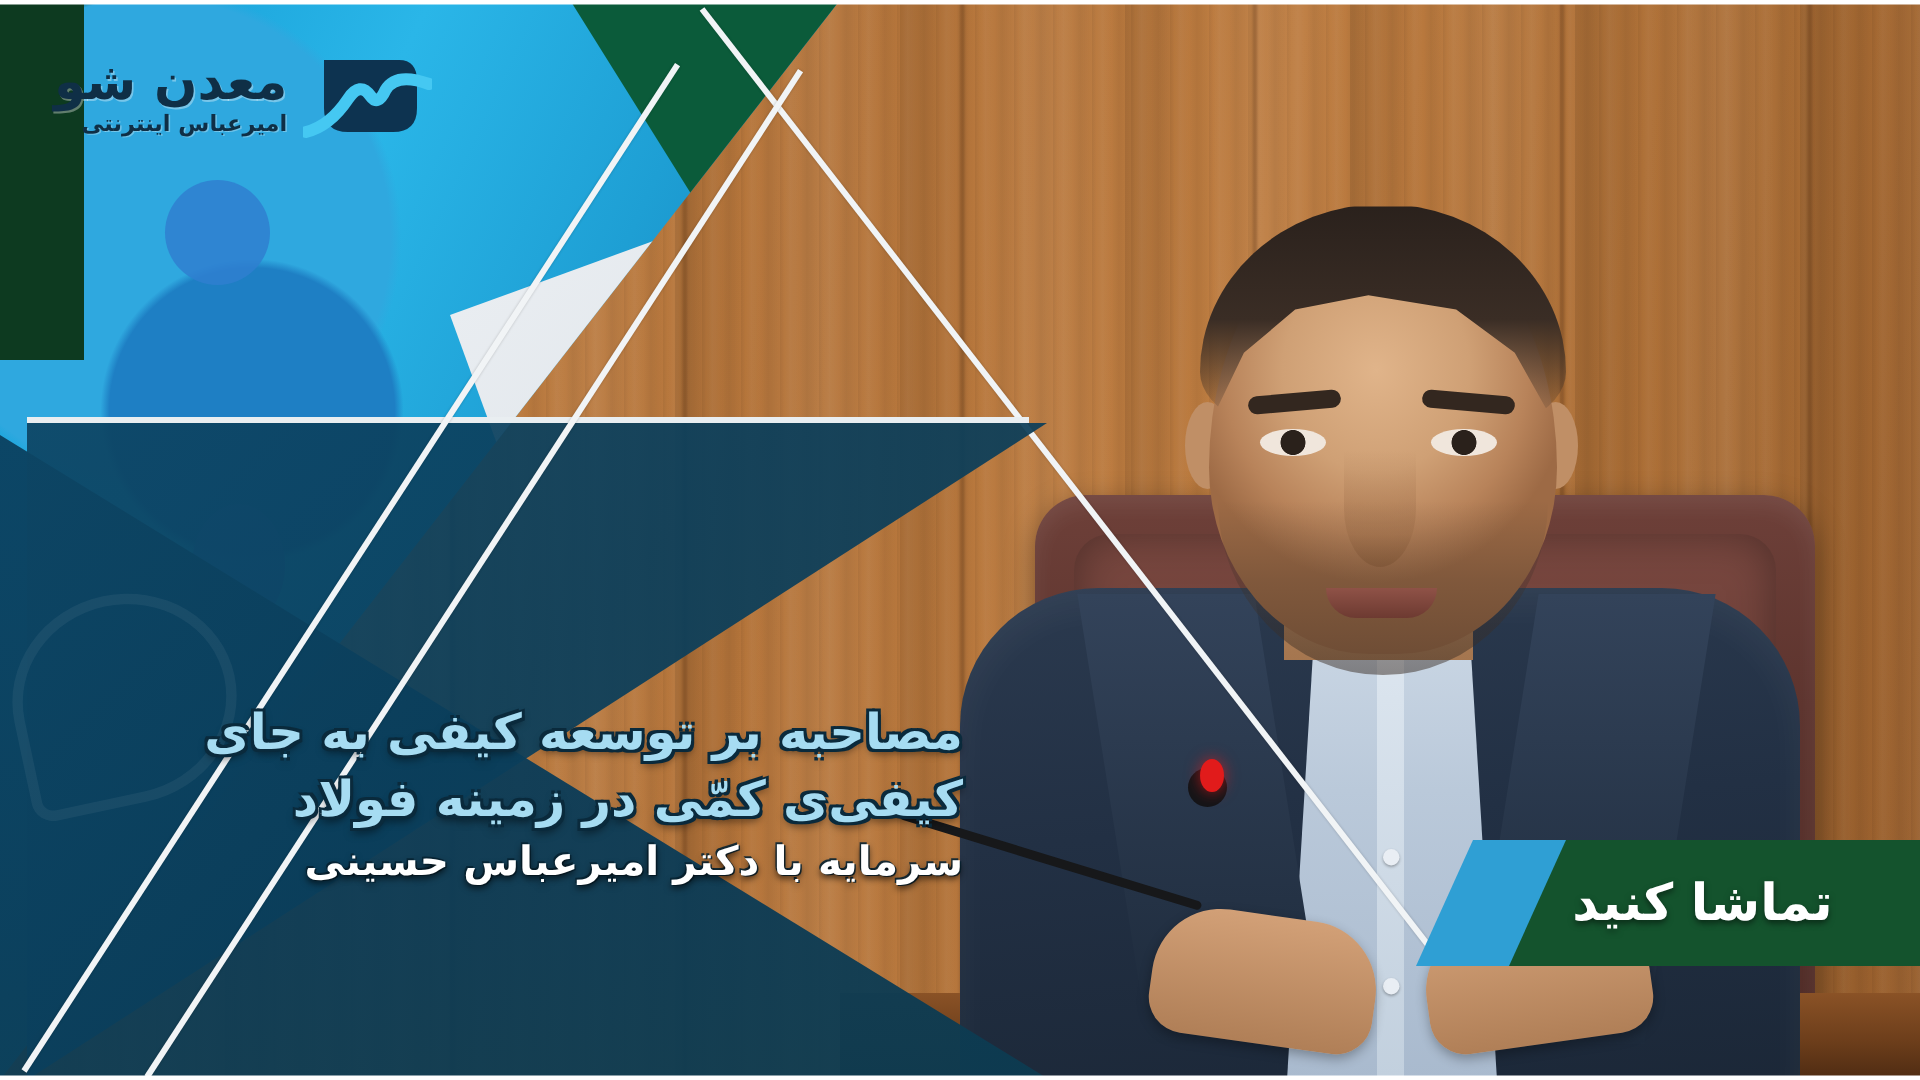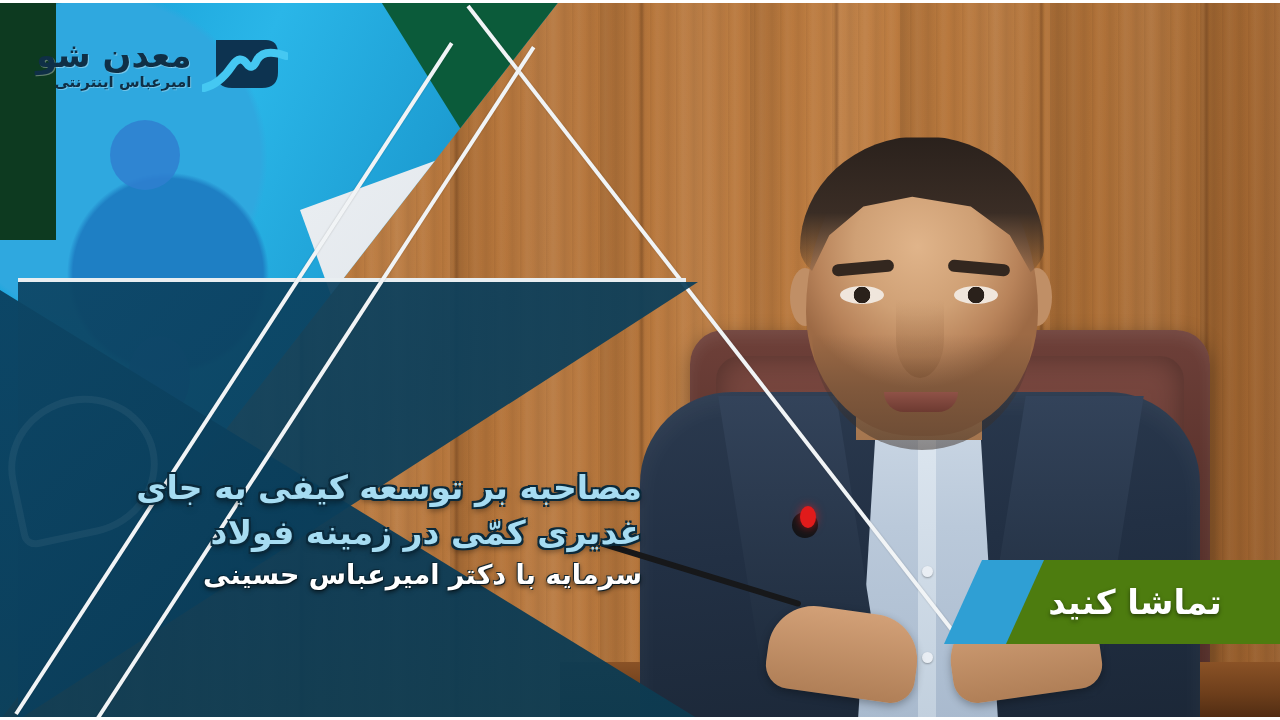--- a/index.html
+++ b/index.html
@@ -184,21 +184,21 @@
     text-shadow:1px 1px 0 rgba(255,255,255,.3);
   }
 
   
   .badge-wrap{position:absolute;left:944px;top:552px;width:336px;height:92px;}
   .badge-accent{
     position:absolute;left:0;top:8px;width:120px;height:84px;background:#2f9fd4;
     clip-path:polygon(38px 0, 120px 0, 82px 84px, 0 84px);
   }
   .badge-body{
-    position:absolute;left:62px;top:8px;width:274px;height:84px;background:#4d7c0f;
+    position:absolute;left:62px;top:8px;width:274px;height:84px;background:#14532d;
     clip-path:polygon(38px 0, 274px 0, 274px 84px, 0 84px);
     display:flex;align-items:center;justify-content:center;
   }
   .badge-label{
     color:#ffffff;font-weight:bold;font-size:34px;letter-spacing:0.5px;
     text-shadow:0 2px 4px rgba(0,0,0,.5);padding-right:16px;
   }
 
   
   .toprule{position:absolute;left:0;right:0;top:0;height:3px;background:#ffffff;}
@@ -267,21 +267,21 @@
   </div>
   <div class="wm"></div>
 
   <div class="hrule"></div>
 
   <div class="diag" style="left:16px;top:712px;width:800px;height:4px;transform:rotate(-57deg);"></div>
   <div class="diag" style="left:98px;top:716px;width:800px;height:4px;transform:rotate(-57deg);"></div>
 
   <div class="textblock">
     <span class="hl">مصاحبه بر توسعه کیفی به جای</span>
-    <span class="hl">غدیر‌ی کمّی در زمینه فولاد</span>
+    <span class="hl">کیفی‌ی کمّی در زمینه فولاد</span>
     <span class="sub">سرمایه با دکتر امیرعباس حسینی</span>
   </div>
 
   <div class="logo">
     <div class="logo-mark">
       <svg width="86" height="76" viewBox="0 0 86 76" xmlns="http://www.w3.org/2000/svg">
         <path d="M14 14 H64 Q76 14 76 28 V46 Q76 62 60 62 H30 Q14 62 14 46 Z" fill="#0d3350"></path>
         <path d="M2 62 Q18 58 30 40 Q38 28 45 38 Q50 45 55 34 Q62 22 84 30" fill="none" stroke="#45c8f2" stroke-width="8" stroke-linecap="round" stroke-linejoin="round"></path>
       </svg>
     </div>

